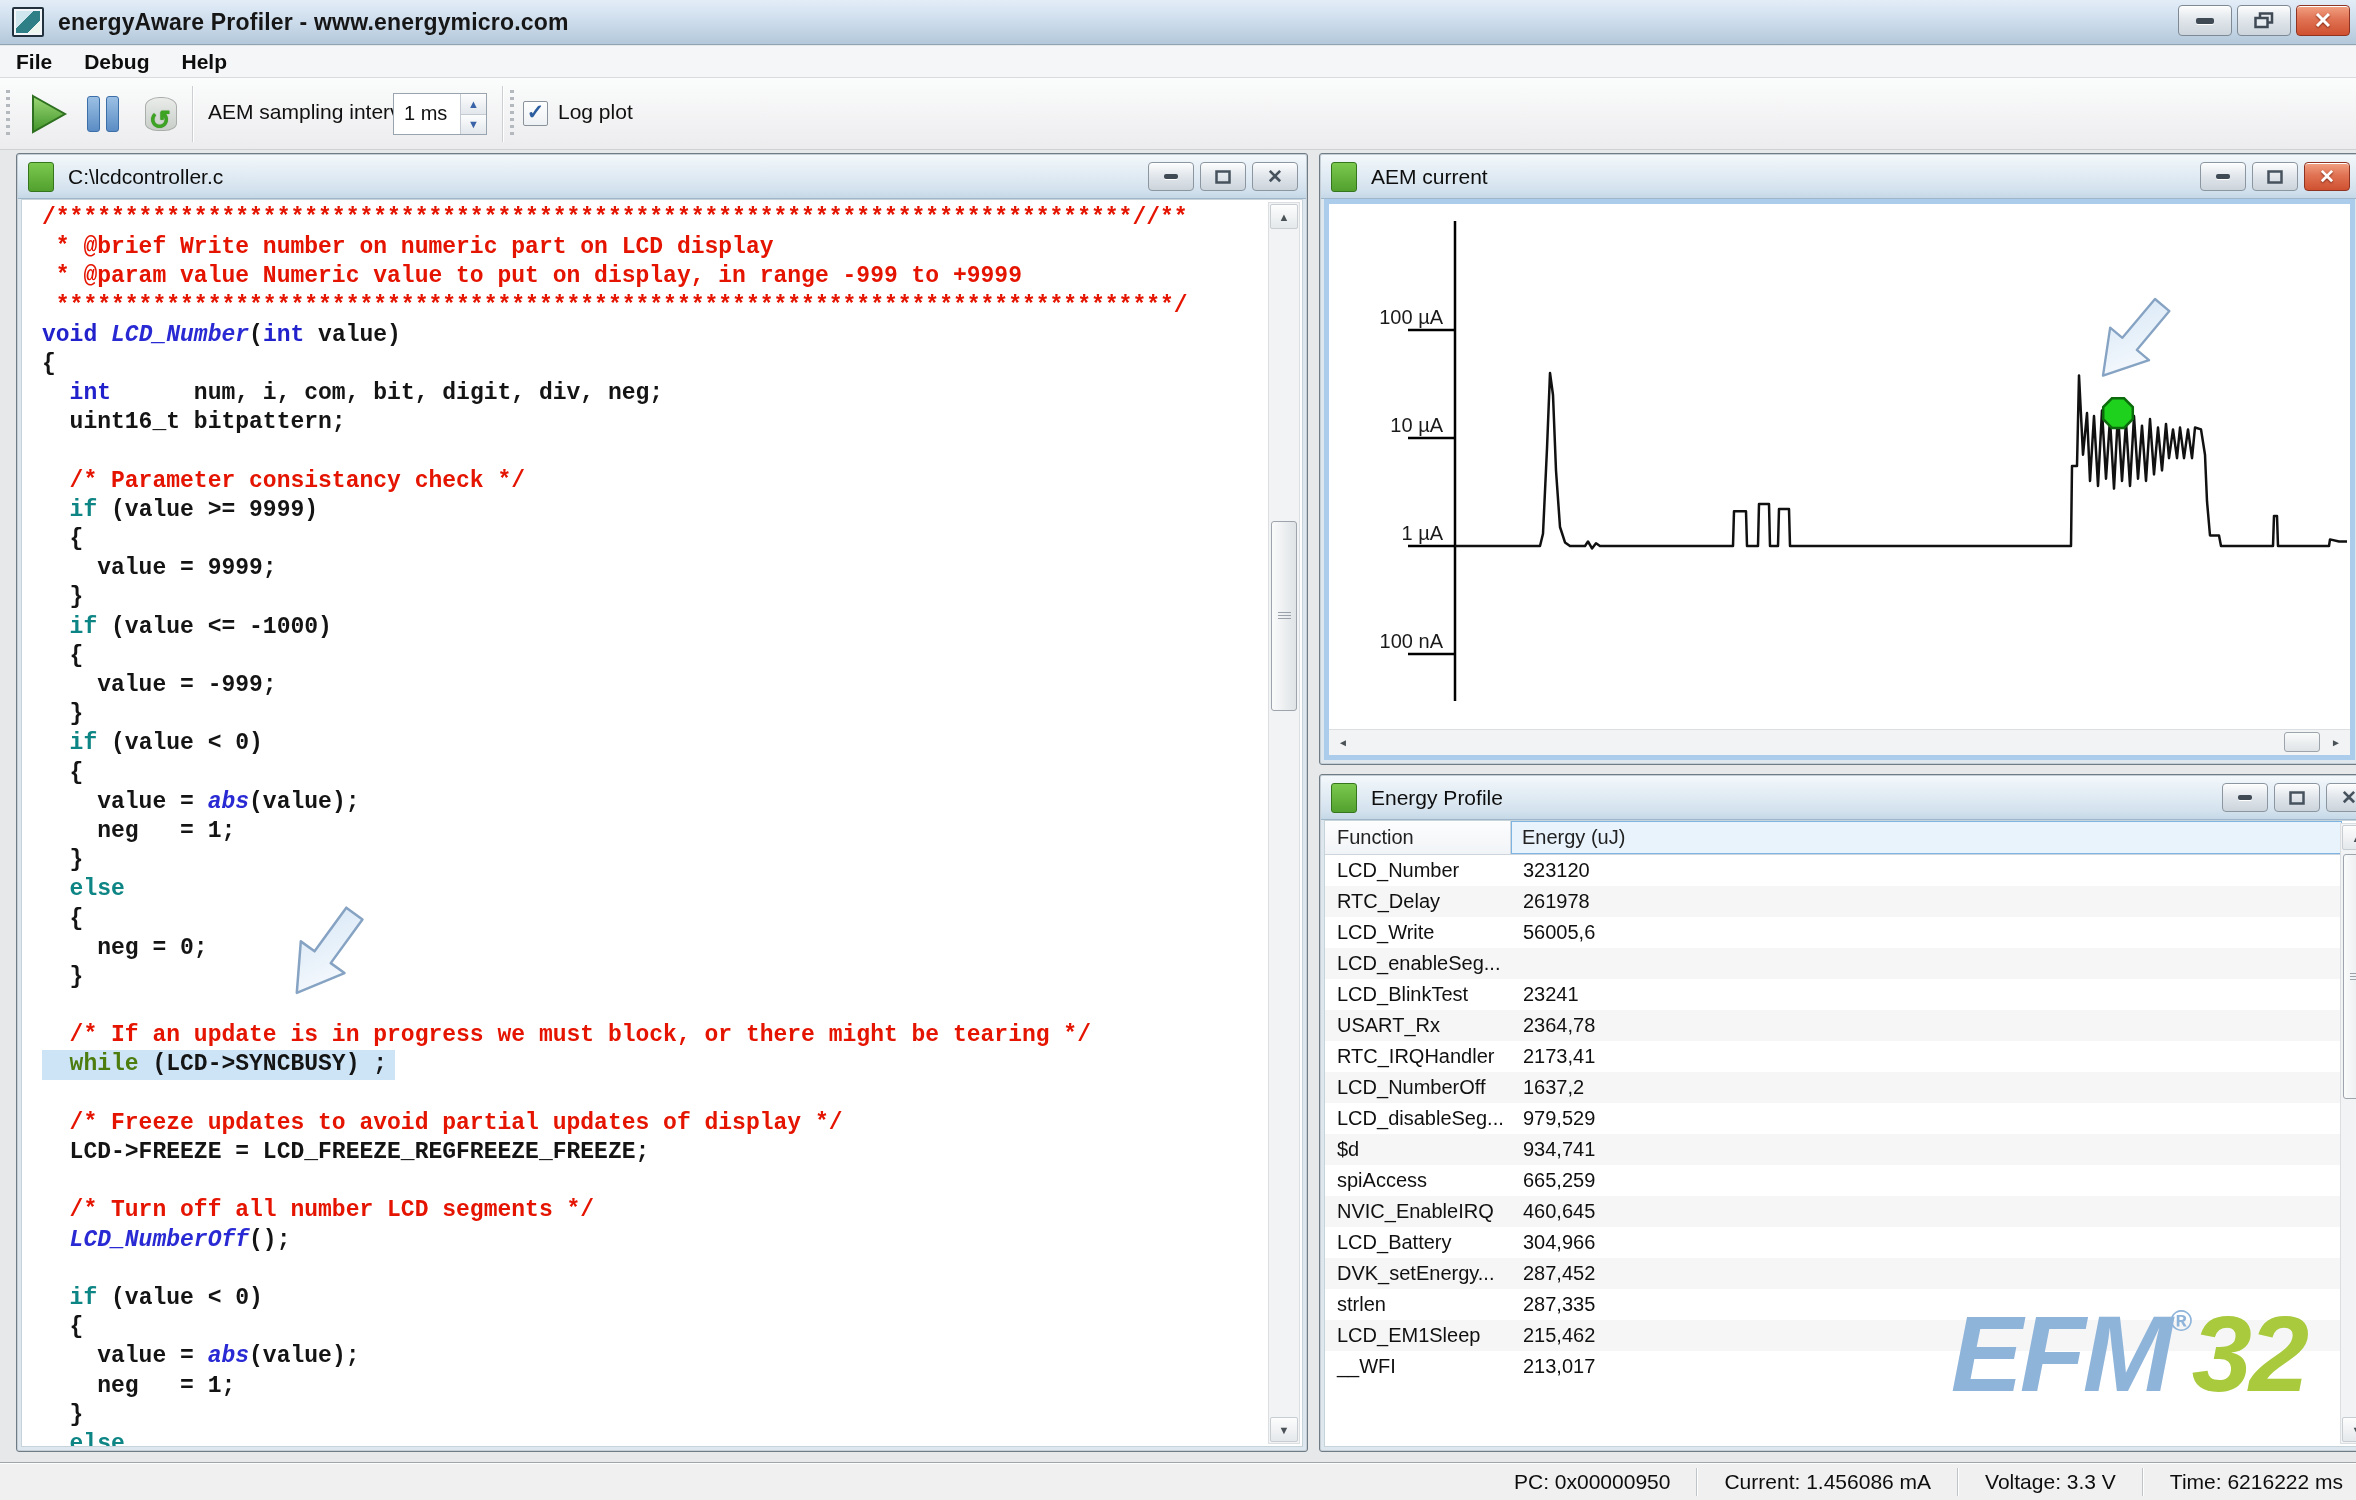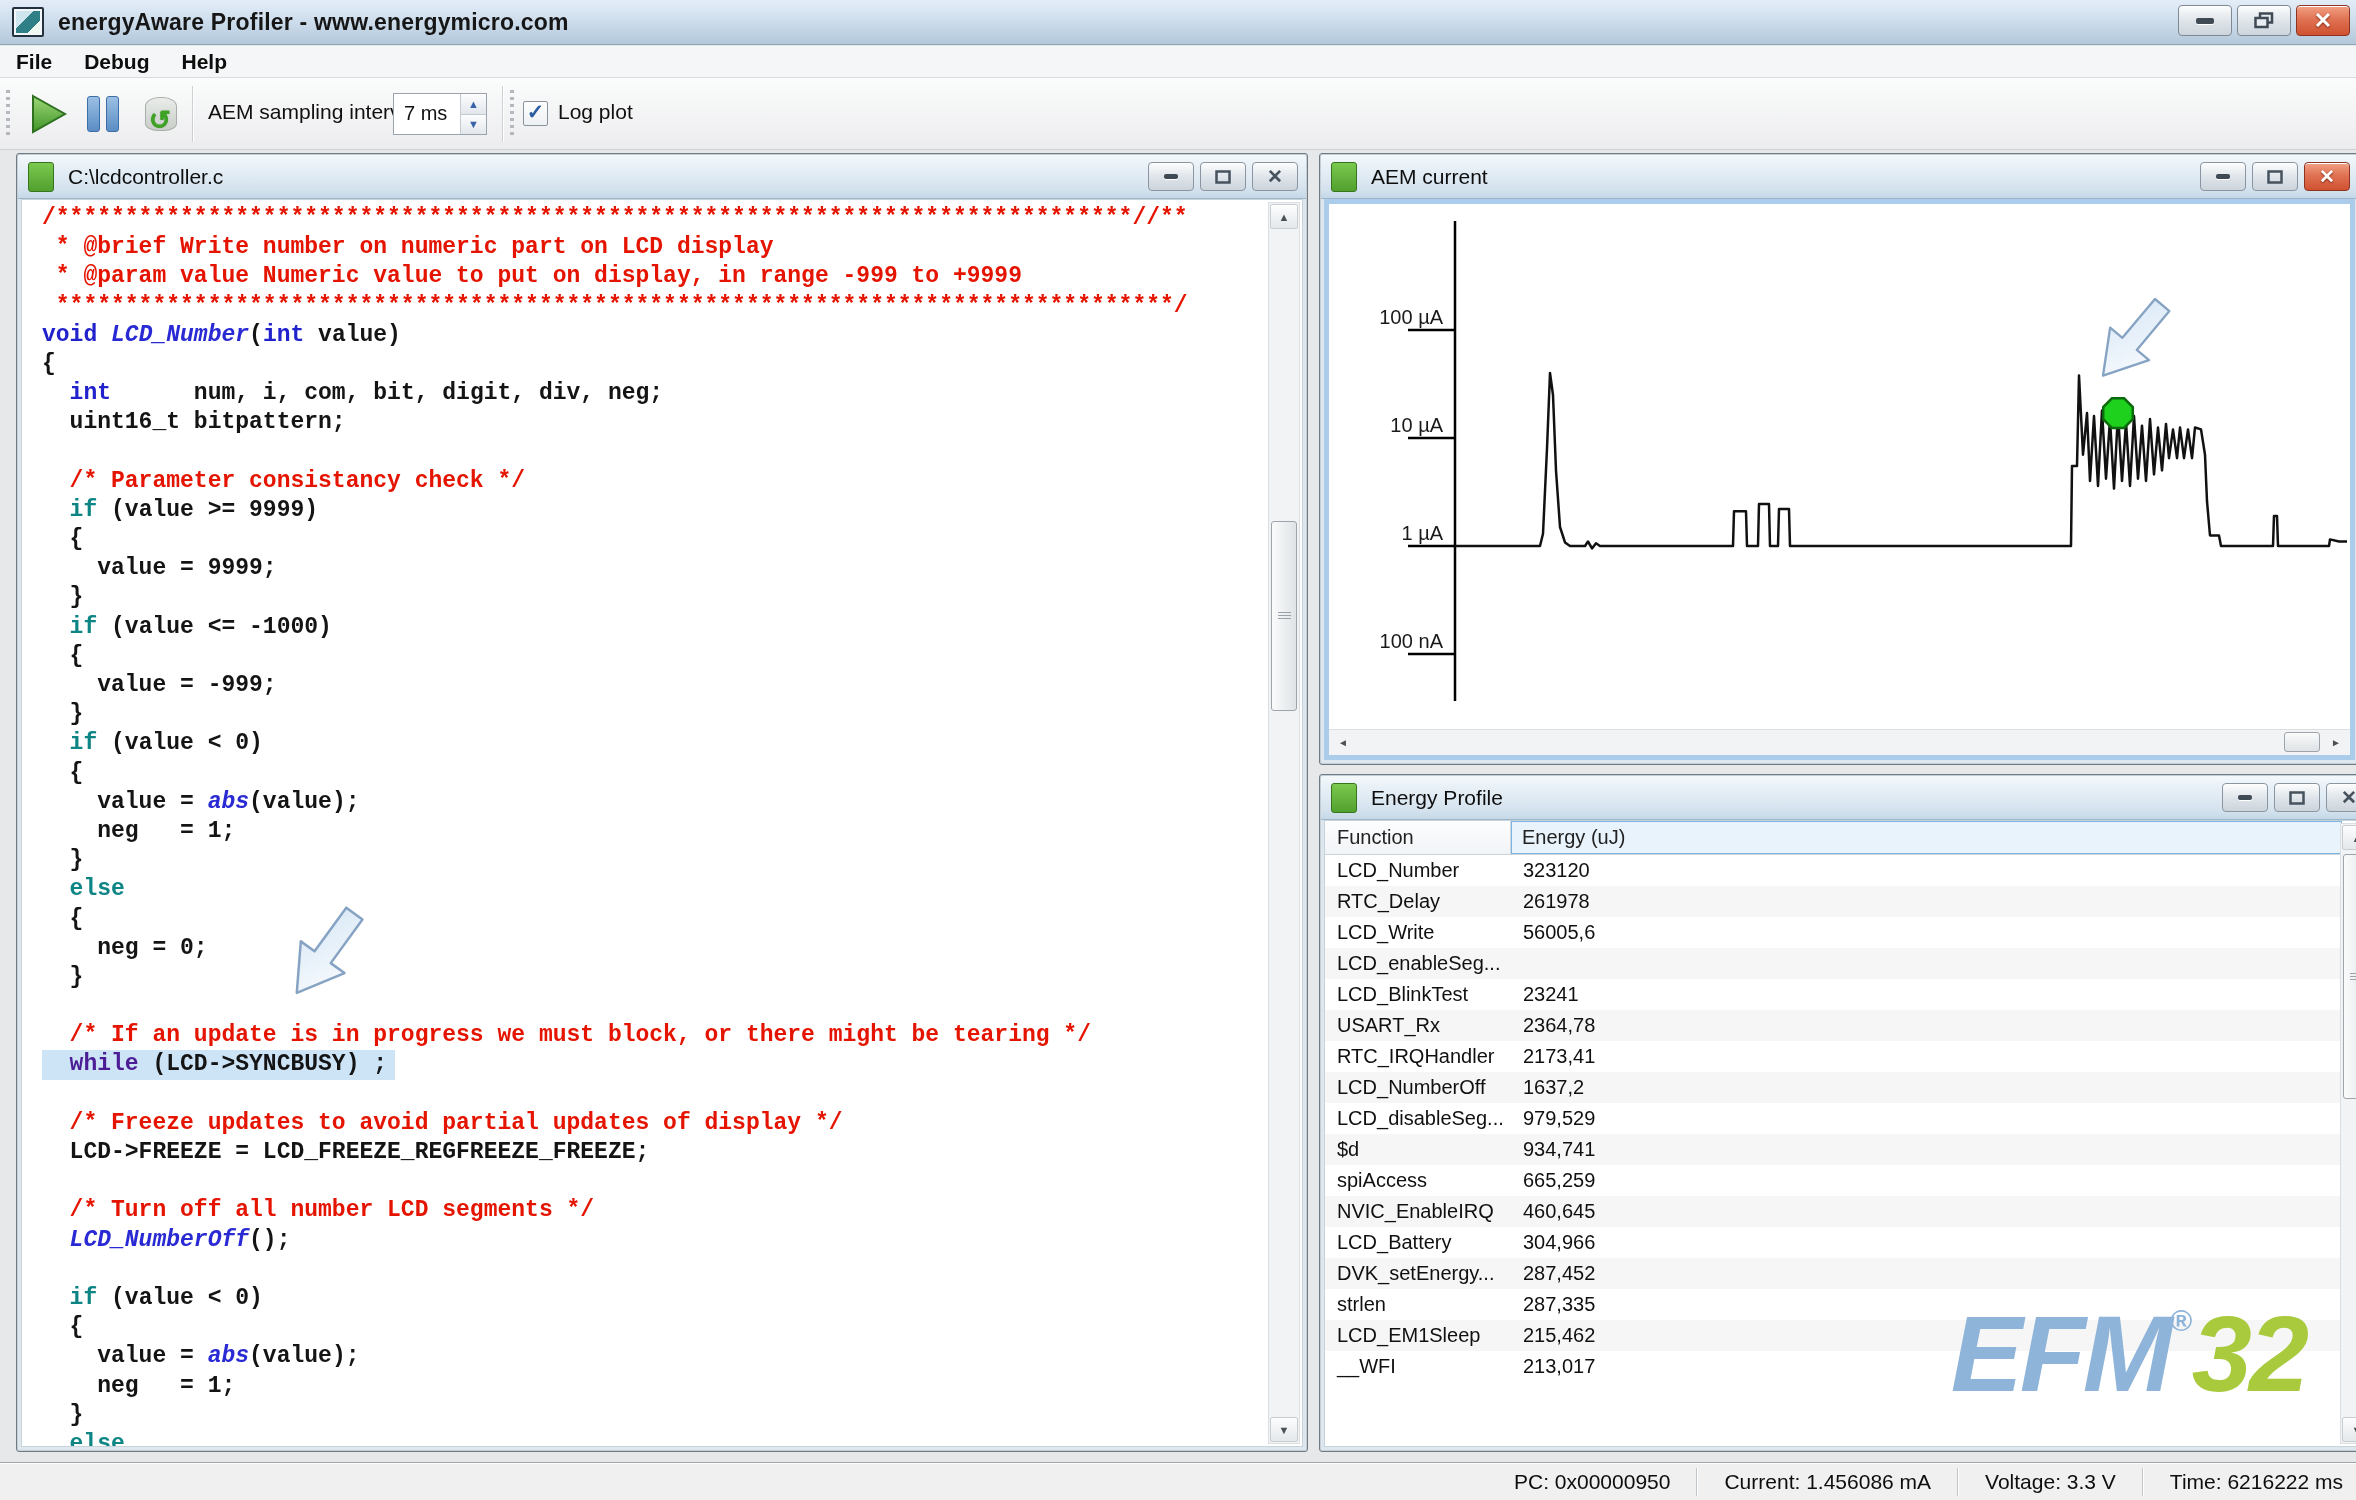--- a/index.html
+++ b/index.html
@@ -89,21 +89,21 @@
   
   .code-content { position:absolute; left:4px; top:45px; right:4px; bottom:4px;
     background:#fff; border:1px solid #c7d3da; overflow:hidden; }
   .code-area { position:absolute; left:0; top:0; right:36px; bottom:0; padding:4px 0 0 20px;
     overflow:hidden; }
   .code-line { white-space:pre; height:29.2px; line-height:29.2px;
     font-family:"Liberation Mono","DejaVu Sans Mono",monospace; font-size:23px; font-weight:bold; }
   .code-line .lt { display:inline-block; }
   .code-line.hl .lt { background:#cde4f7; padding-right:8px; }
   .tc{color:#e51400} .tk{color:#2222cc} .tt{color:#0e8585}
-  .tw{color:#4c1d95} .tf{color:#2a2ad4; font-style:italic} .tp{color:#141414}
+  .tw{color:#4d7c0f} .tf{color:#2a2ad4; font-style:italic} .tp{color:#141414}
 
   
   .vscroll { position:absolute; right:2px; top:2px; bottom:2px; width:32px;
     background:#f2f3f4; border:1px solid #dcdfe2; }
   .sarrow { position:absolute; left:1px; width:28px; height:25px; display:flex;
     align-items:center; justify-content:center; font-size:11px; color:#4a5258;
     background:linear-gradient(180deg,#fdfdfd,#e4e8eb); border:1px solid #c8cdd2; border-radius:2px; }
   .sarrow.up { top:1px; } .sarrow.down { bottom:1px; }
   .vthumb { position:absolute; left:2px; width:26px;
     background:linear-gradient(90deg,#fafbfb,#dfe3e6); border:1px solid #9da4ab; border-radius:3px; }
@@ -215,21 +215,21 @@
       </span>
     </div>
     <div class="tbtn" style="left:138px">
       <span class="reset-can">
         <span class="reset-glyph">↺</span>
       </span>
     </div>
     <div class="tsep" style="left:192px"></div>
     <div class="tlabel" style="left:208px">AEM sampling interval</div>
     <div class="spin">
-      <span class="spin-val">7 ms</span>
+      <span class="spin-val">1 ms</span>
       <span class="spin-btns">
         <span class="spin-btn">▲</span>
         <span class="spin-btn">▼</span>
       </span>
     </div>
     <div class="tsep" style="left:502px"></div>
     <div class="grip" style="left:510px"></div>
     <div class="checkbox">
       <span class="check">✓</span>
     </div>

